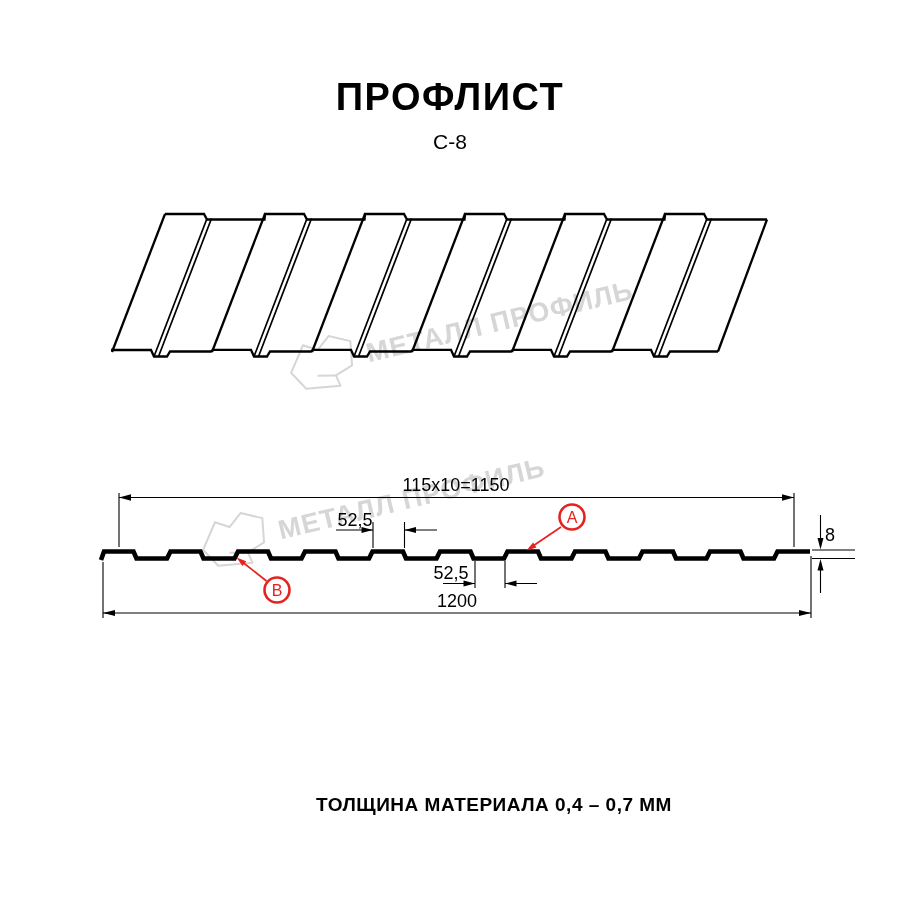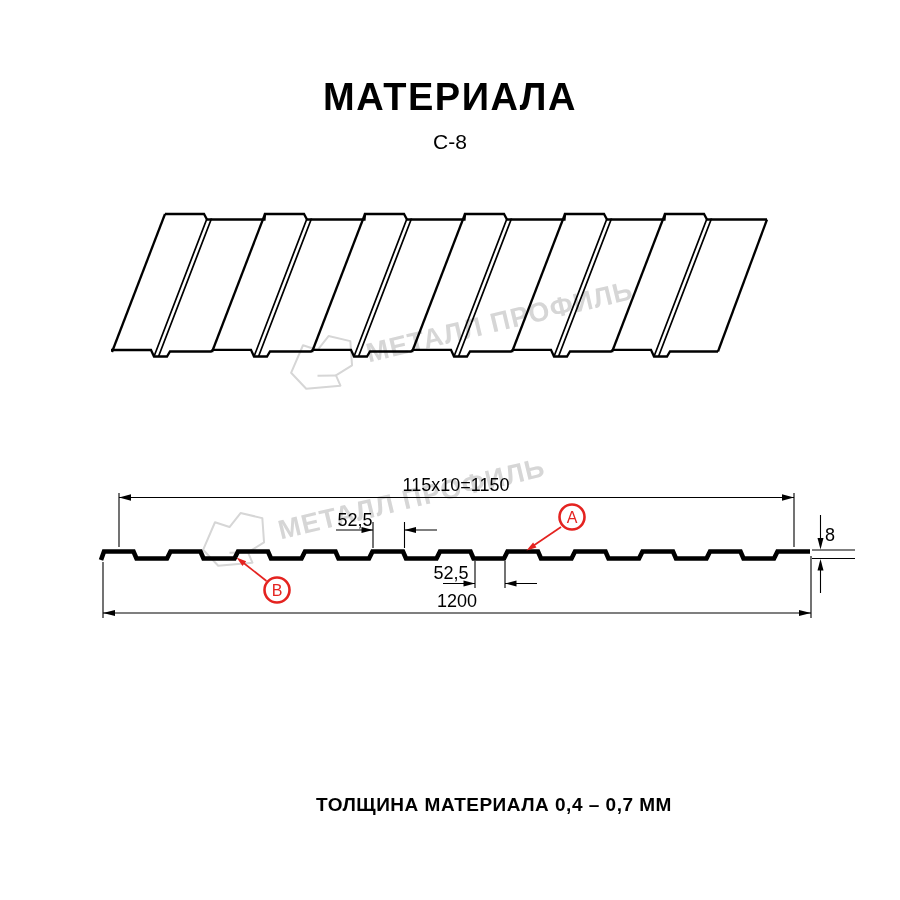--- a/index.html
+++ b/index.html
@@ -53,21 +53,21 @@
     <span class="wm-text">МЕТАЛЛ ПРОФИЛЬ</span>
   </div>
   <div class="watermark wm-lower">
     <svg width="74" height="58" viewBox="0 0 74 58">
       <path d="M5 30 L23 6 L36 14 L50 3 L70 13 L66 37 L48 43 L50 54 L16 49 Z" fill="none" stroke="currentColor" stroke-width="2" stroke-linejoin="round"></path>
       <path d="M48 43 L30 39" fill="none" stroke="currentColor" stroke-width="2"></path>
     </svg>
     <span class="wm-text">МЕТАЛЛ ПРОФИЛЬ</span>
   </div>
 
-  <div class="page-title">МАТЕРИАЛА</div>
+  <div class="page-title">ПРОФЛИСТ</div>
   <div class="page-subtitle">С-8</div>
 
   <svg class="art" width="900" height="900" viewBox="0 0 900 900">
 
     <g>
       <path class="ln" stroke-width="2.3" d="M 111 350 H 151 L 154 356.5 H 167 L 170 351.5 H 211 L 213 349.8 H 251 L 254 356.5 H 267 L 270 351.5 H 311 L 313 349.8 H 351 L 354 356.5 H 367 L 370 351.5 H 411 L 413 349.8 H 451 L 454 356.5 H 467 L 470 351.5 H 511 L 513 349.8 H 551 L 554 356.5 H 567 L 570 351.5 H 611 L 613 349.8 H 651 L 654 356.5 H 667 L 670 351.5 H 718"></path>
       <path class="ln" stroke-width="2.3" d="M 165 214 H 204 L 207 219.5 H 264.5 L 265 214 H 304 L 307 219.5 H 364.5 L 365 214 H 404 L 407 219.5 H 464.5 L 465 214 H 504 L 507 219.5 H 564.5 L 565 214 H 604 L 607 219.5 H 664.5 L 665 214 H 704 L 707 219.5 H 767"></path>
       <path class="ln" stroke-width="2.3" d="M 718 351.5 L 767 219.5"></path>
       <g>
         <path class="ln" stroke-width="2.3" d="M 112 352 L 165 214"></path>

